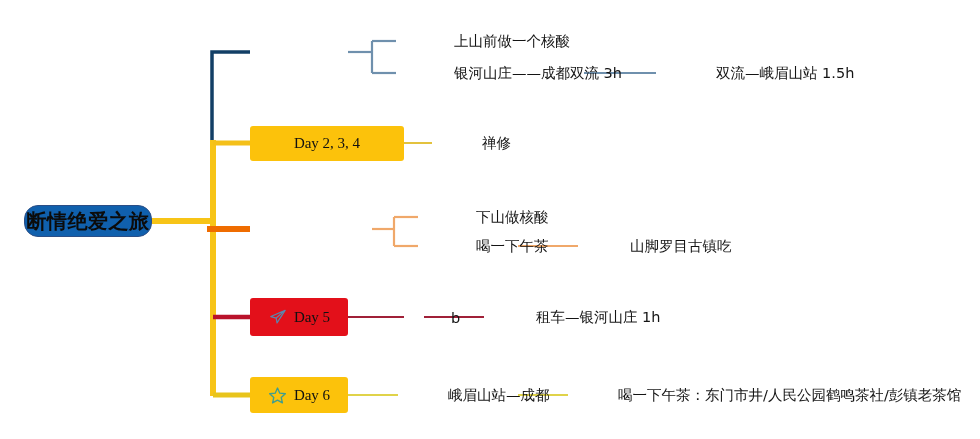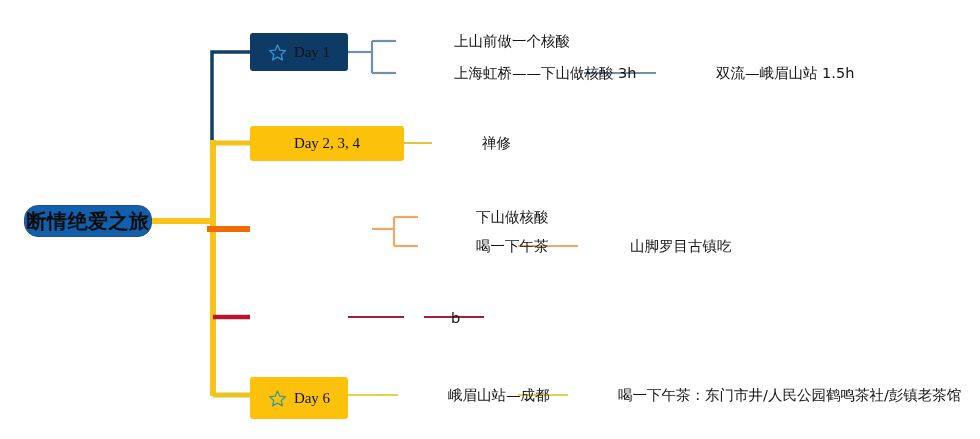--- a/index.html
+++ b/index.html
@@ -115,48 +115,50 @@
     <path d="M424,317 L484,317" stroke="#a02038" stroke-width="2" fill="none"></path>
 
     <path d="M348,395 L398,395" stroke="#e0d34a" stroke-width="2" fill="none"></path>
     <path d="M518,395 L568,395" stroke="#e0d34a" stroke-width="2" fill="none"></path>
   </svg>
 
   <div class="node node-root" style="left:24px; top:205px; width:128px; height:32px;">
     <span class="node-label">断情绝爱之旅</span>
   </div>
 
-  <div class="node node-topic" style="left:250px; top:33px; width:98px; height:38px; background:#0d3b66;">
-    <span class="node-icon">
-      <svg viewBox="0 0 24 24" width="19" height="19">
-        <path d="M12 2.6 L14.9 9.1 L21.9 9.8 L16.7 14.5 L18.2 21.4 L12 17.8 L5.8 21.4 L7.3 14.5 L2.1 9.8 L9.1 9.1 Z" fill="none" stroke="#3d8ecb" stroke-width="1.7" stroke-linejoin="round"></path>
-      </svg>
-    </span>
-    <span class="node-label">Day 1</span>
-  </div>
 
   <div class="leaf leaf-cjk" style="left:414px; top:34px;">上山前做一个核酸</div>
-  <div class="leaf leaf-cjk" style="left:414px; top:66px;">上海虹桥——下山做核酸 3h</div>
+  <div class="leaf leaf-cjk" style="left:414px; top:66px;">银河山庄——成都双流 3h</div>
   <div class="leaf leaf-cjk" style="left:676px; top:66px;">双流—峨眉山站 1.5h</div>
 
   <div class="node node-topic" style="left:250px; top:126px; width:154px; height:35px; background:#fcc20b;">
     <span class="node-label">Day 2, 3, 4</span>
   </div>
 
   <div class="leaf leaf-cjk" style="left:442px; top:136px;">禅修</div>
 
 
   <div class="leaf leaf-cjk" style="left:436px; top:210px;">下山做核酸</div>
   <div class="leaf leaf-cjk" style="left:436px; top:239px;">喝一下午茶</div>
   <div class="leaf leaf-cjk" style="left:590px; top:239px;">山脚罗目古镇吃</div>
 
+  <div class="node node-topic" style="left:250px; top:298px; width:98px; height:38px; background:#e3101a;">
+    <span class="node-icon">
+      <svg viewBox="0 0 24 24" width="18" height="18">
+        <path d="M21.5 3.2 L2.4 11.4 L9.6 13.4 L21.5 3.2 Z" fill="none" stroke="#5b87ad" stroke-width="1.6" stroke-linejoin="round"></path>
+        <path d="M9.6 13.4 L10.7 19.8 L21.5 3.2" fill="none" stroke="#5b87ad" stroke-width="1.6" stroke-linejoin="round"></path>
+      </svg>
+    </span>
+    <span class="node-label">Day 5</span>
+  </div>
 
   <div class="leaf" style="left:411px; top:311px;">b</div>
+  <div class="leaf leaf-cjk" style="left:496px; top:310px;">租车—银河山庄 1h</div>
 
-  <div class="node node-topic" style="left:250px; top:377px; width:98px; height:42px; background:#fcc20b;">
+  <div class="node node-topic" style="left:250px; top:377px; width:98px; height:36px; background:#fcc20b;">
     <span class="node-icon">
       <svg viewBox="0 0 24 24" width="19" height="19">
         <path d="M12 2.6 L14.9 9.1 L21.9 9.8 L16.7 14.5 L18.2 21.4 L12 17.8 L5.8 21.4 L7.3 14.5 L2.1 9.8 L9.1 9.1 Z" fill="none" stroke="#3f9d8f" stroke-width="1.7" stroke-linejoin="round"></path>
       </svg>
     </span>
     <span class="node-label">Day 6</span>
   </div>
 
   <div class="leaf leaf-cjk" style="left:408px; top:388px;">峨眉山站—成都</div>
   <div class="leaf leaf-cjk" style="left:578px; top:388px;">喝一下午茶：东门市井/人民公园鹤鸣茶社/彭镇老茶馆</div>

